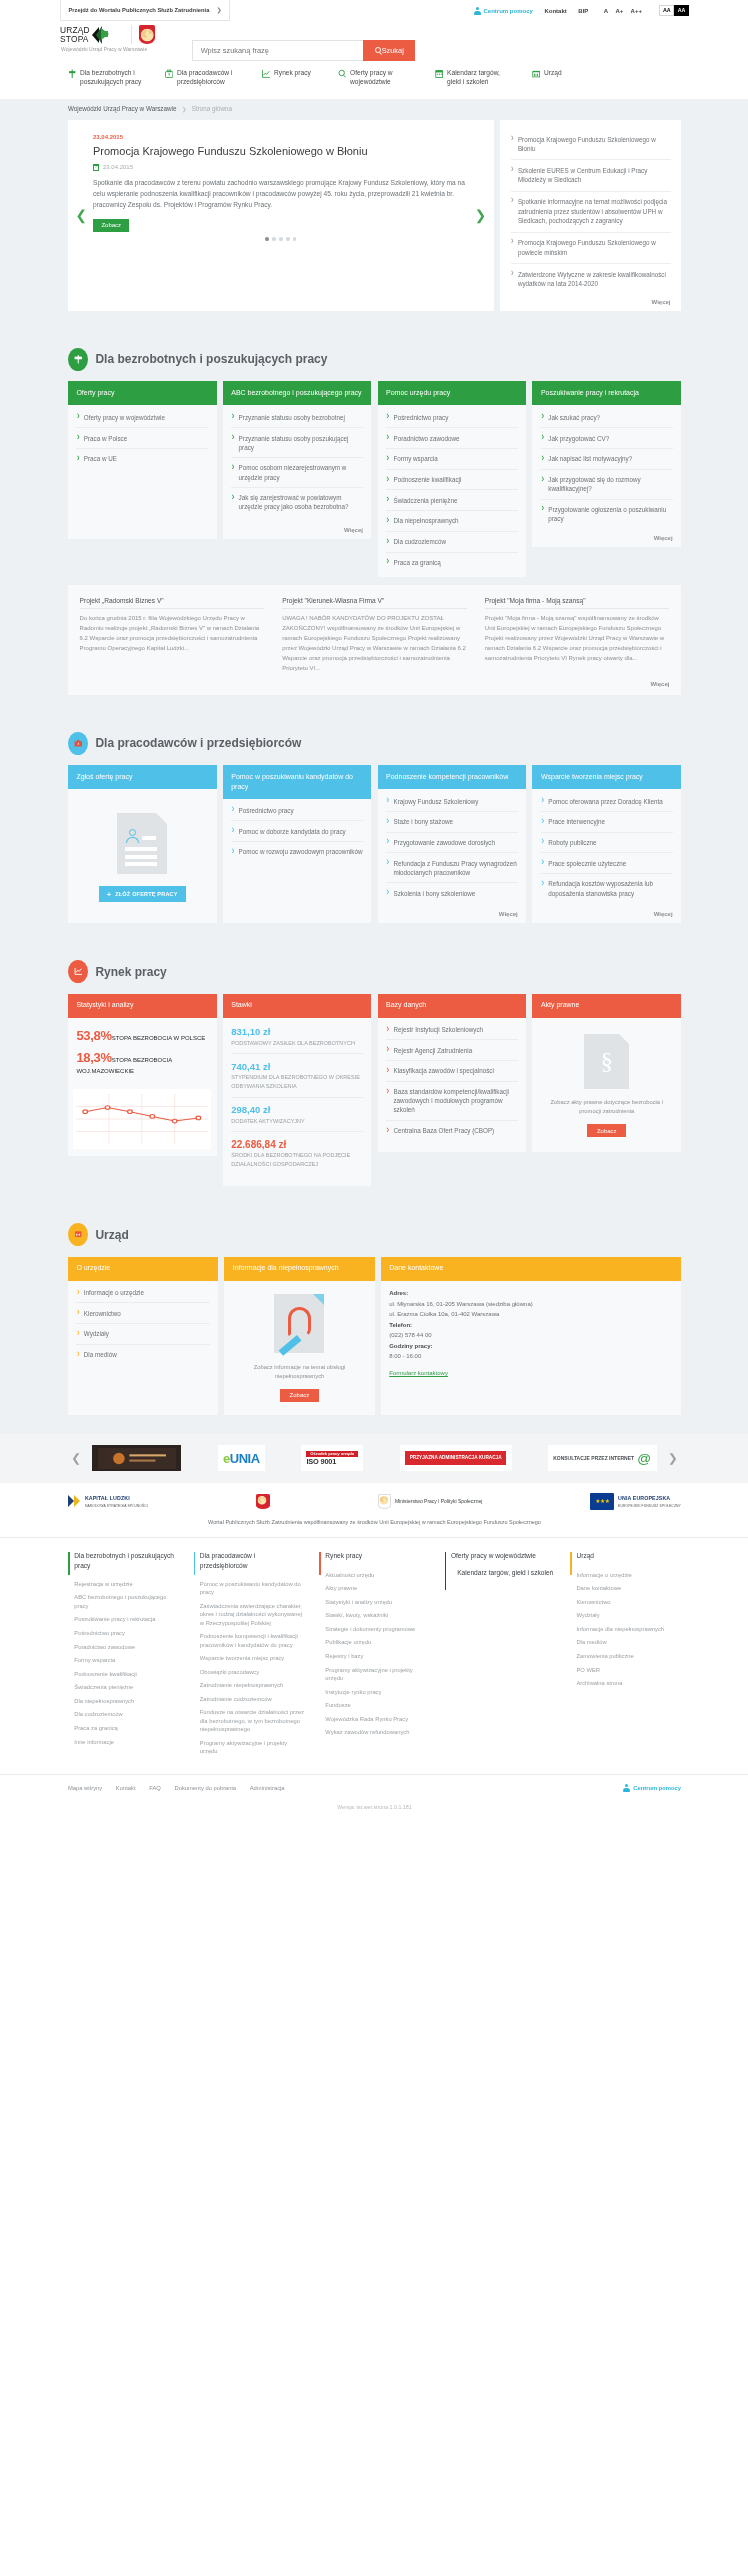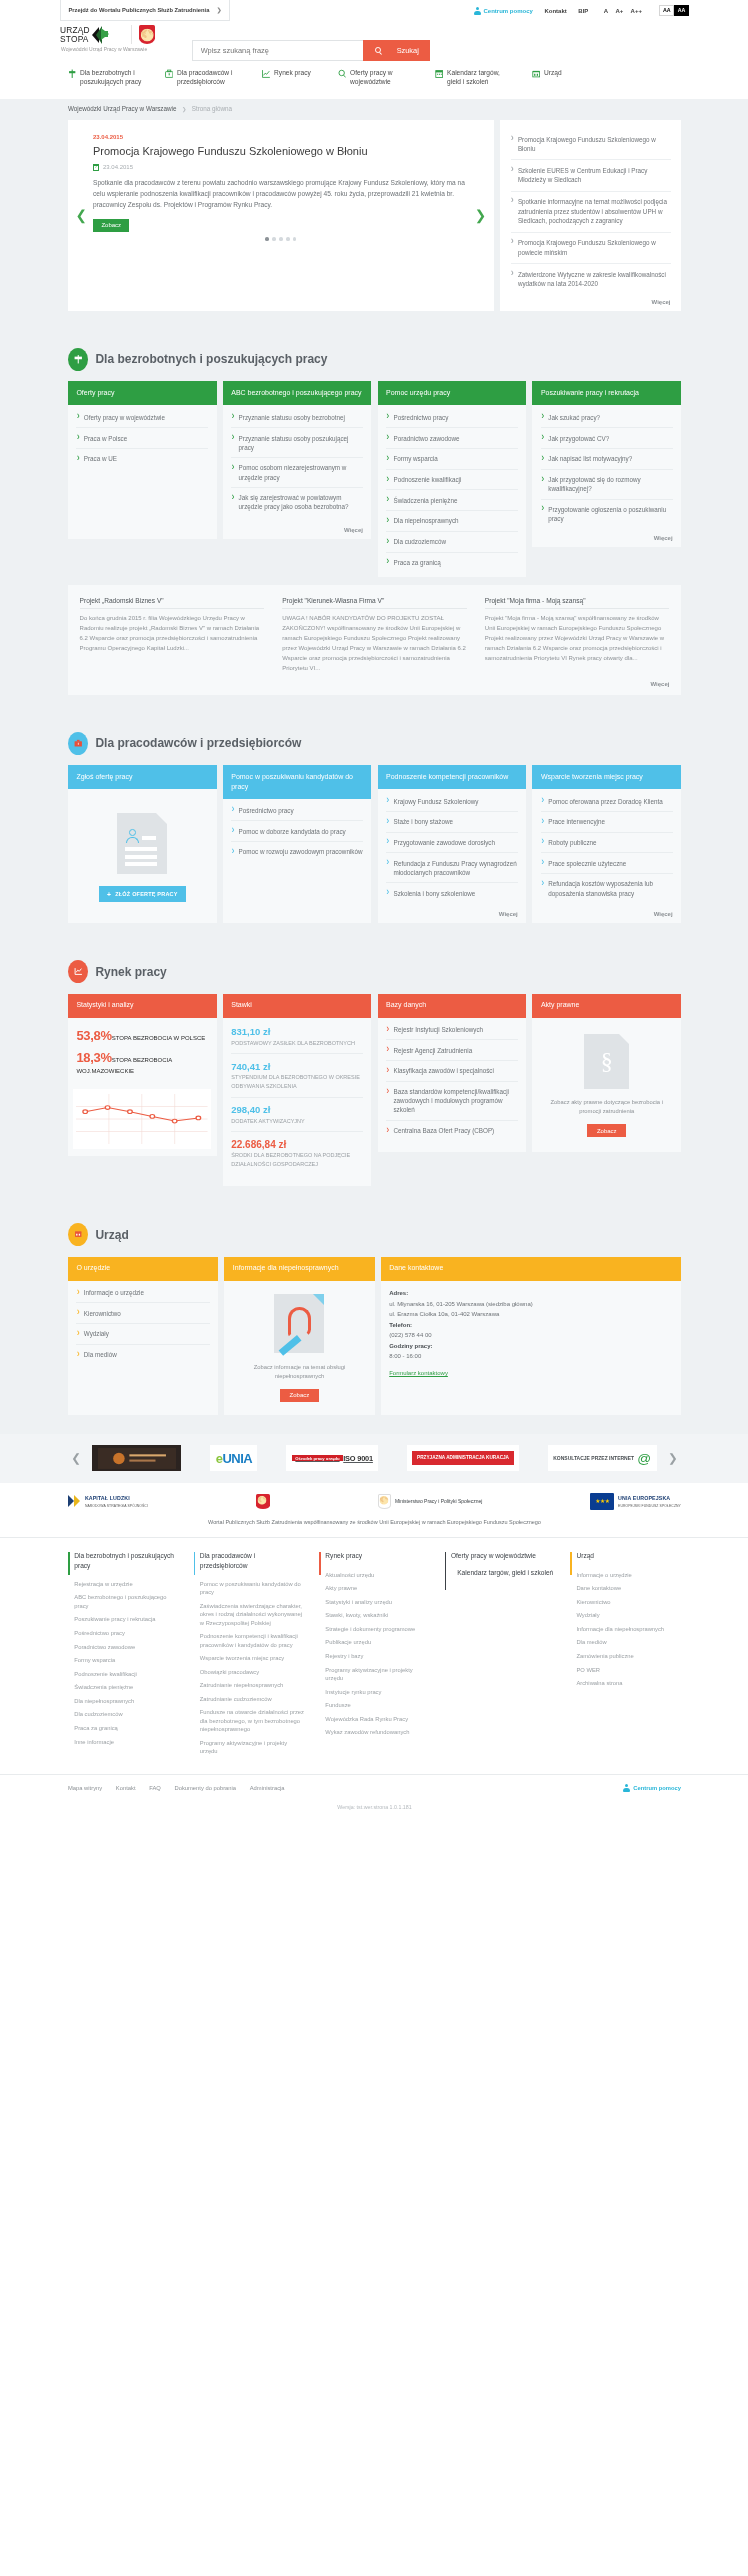--- a/index.html
+++ b/index.html
@@ -46,21 +46,21 @@
       display:flex; align-items:center; justify-content:center; font-size: 11.6px; color:#fff; line-height:1; }
   .logo-sub { font-size: 5px; color: #9a9a9a; padding-left: 1.1px; margin-top: 1.6px; }
 
   .searchbox { display: flex; margin-left: 45px; margin-top: 14.7px; }
   .searchbox input {
     width: 171px; height: 21px; border: 0.5px solid #e0e3e5; border-right: none;
     padding: 0 7.4px; font-size: 7.4px; color: #9b9b9b; font-family: "Liberation Sans", sans-serif; outline: none;
   }
   .searchbtn {
     background: #ec5c43; color: #fff; border: none; height: 21px; padding: 0 11.6px;
-    font-size: 7.4px; display: flex; align-items: center; gap: 16px; cursor: pointer;
+    font-size: 7.4px; display: flex; align-items: center; gap: 1px; cursor: pointer;
     font-family: "Liberation Sans", sans-serif;
   }
   .mag { width: 5.8px; height: 5.8px; border: 1.1px solid #fff; border-radius: 50%; position: relative; display:inline-block; }
   .mag::after { content:""; position:absolute; right:-2.1px; bottom:-1.6px; width:3.2px; height:1.1px; background:#fff; transform: rotate(45deg); }
 
   
   .mainnav { display: flex; padding: 8.4px 68px 11.6px; gap: 18px; }
   .navitem { display: flex; gap: 3.7px; align-items: flex-start; width: 79px; }
   .navitem .label { font-size: 6.6px; color: #4a4a4a; line-height: 1.35; }
   .navico { width: 8.4px; height: 9.5px; flex: none; color: #2e9e43; }
@@ -175,21 +175,21 @@
   .contactbody .formlink { color:#2e9e43; margin-top:6.3px; display:block; }
 
   
   .partners { background:#f2f4f6; padding: 11.6px 68px; display:flex; align-items:center; gap: 8.4px; }
   .pchev { color:#9aa0a4; font-size: 11.6px; padding: 0 3.2px; cursor:pointer; }
   .plogos { display:flex; gap: 10.5px; flex:1; justify-content:space-between; align-items:center; }
   .plogo { height: 26px; display:flex; align-items:center; justify-content:center; background:#fff; padding: 3.2px 5.3px; }
   .plogo.dark { background:#2b2320; }
   .epuap { font-size: 13px; font-weight:bold; color:#1b7fc4; letter-spacing:-0.5px; }
   .epuap .e { color:#8cc63f; }
-  .iso { display:flex; flex-direction:row; align-items:center;text-decoration:underline; }
+  .iso { display:flex; flex-direction:column; align-items:flex-start; }
   .iso .top { background:#d01f26; color:#fff; font-size:4.2px; padding:0.5px 3.7px; font-weight:bold; }
   .iso .mid { font-size:7.4px; font-weight:bold; color:#333; letter-spacing:-0.2px; }
   .przyj { background:#d8292f; color:#fff; font-size:4.7px; font-weight:bold; padding:3.7px 4.7px; text-align:center; line-height:1.35; }
   .konsult { display:flex; align-items:center; gap:3.2px; }
   .konsult .txt { font-size:5px; color:#4a4f53; line-height:1.3; font-weight:bold; }
   .konsult .at { font-size:13.7px; color:#2e9e43; }
 
   
   .eubar { background:#fff; padding: 10.5px 68px 4.2px; display:flex; align-items:center; justify-content:space-between; gap: 13.7px; }
   .eulogo { font-size: 5px; color:#3a3f43; line-height:1.3; display:flex; align-items:center; gap:3.7px; }

